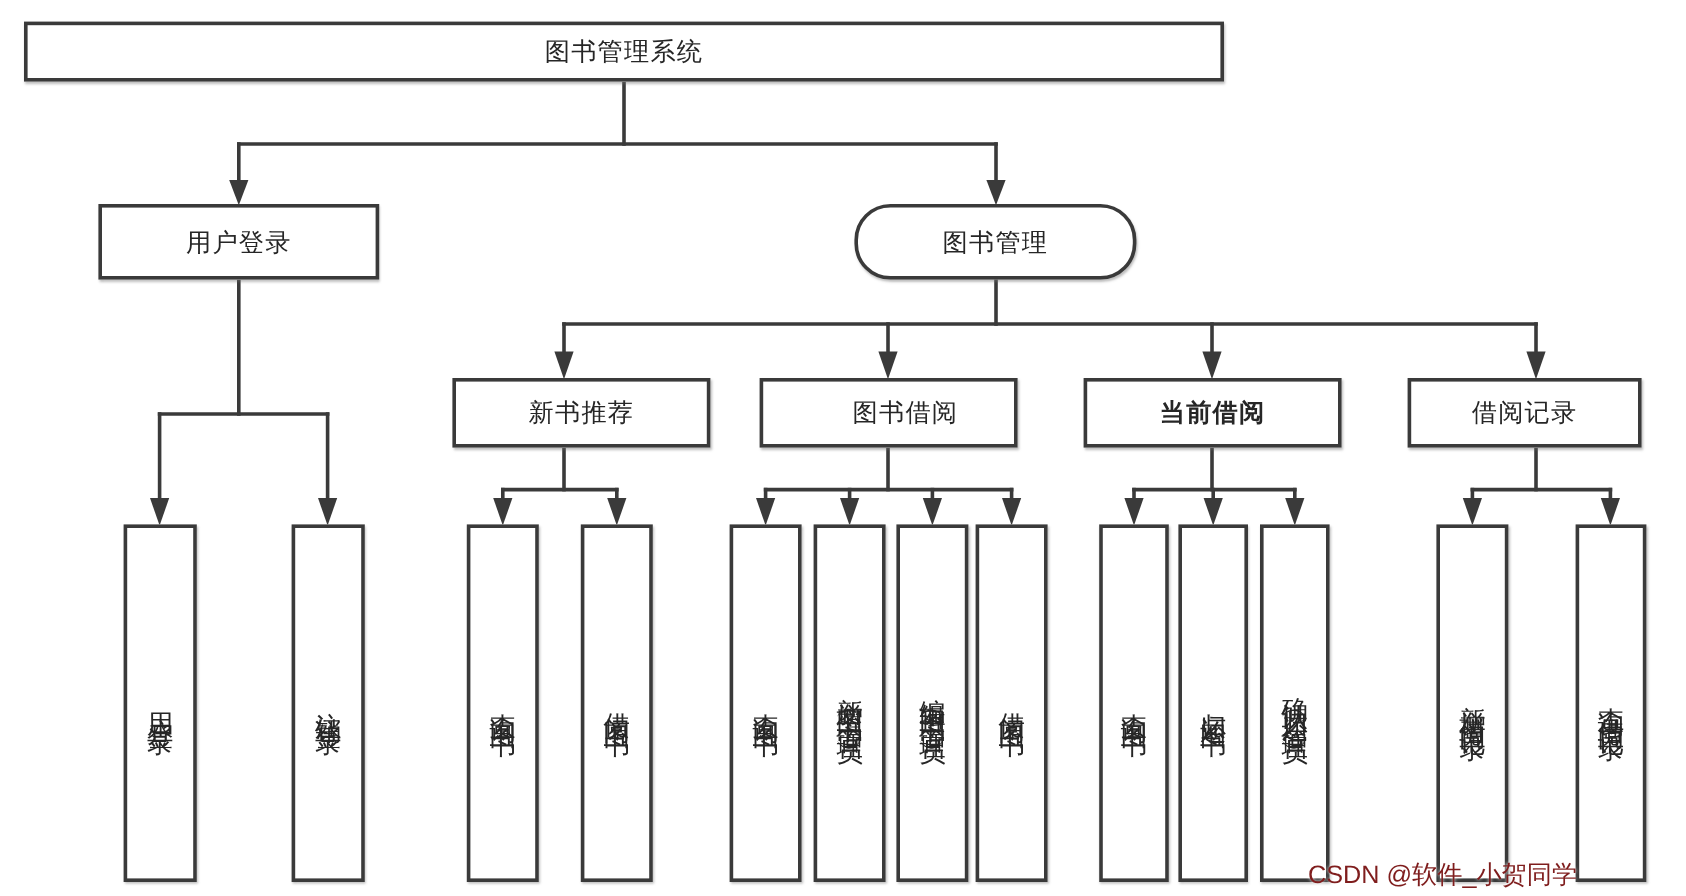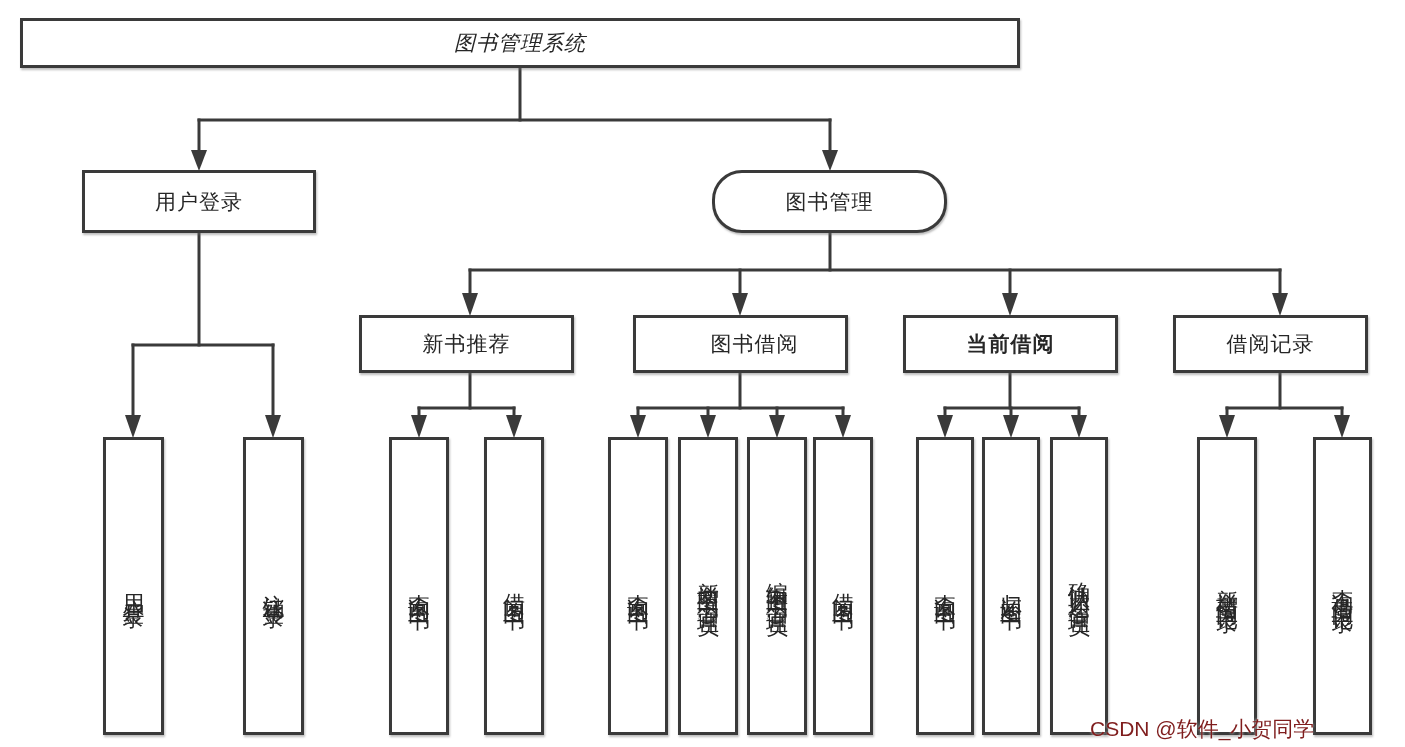--- a/index.html
+++ b/index.html
@@ -13,26 +13,26 @@
     border:3px solid #3a3a3a; box-shadow:1px 2px 2px rgba(110,110,110,0.45);
     display:flex; align-items:center; justify-content:center;
     color:#262626; z-index:1;
   }
   .node .lbl { font-size:21px; letter-spacing:1px; white-space:nowrap; }
   .node .vlbl {
     writing-mode:vertical-rl; text-orientation:mixed;
     font-size:22px; letter-spacing:5px; line-height:1;
   }
   
-  .n-root { left:20px; top:18px; width:1000px; height:50px;font-style:italic; }
+  .n-root { left:20px; top:18px; width:1000px; height:50px; }
   
   .n-login { left:82px;  top:170px; width:234px; height:63px; }
   .n-mgmt  { left:712px; top:170px; width:235px; height:63px;border-radius:30px; }
   
-  .n-sec0 { left:359px;  top:315px; width:215px; height:58px; }
+  .n-sec0 { left:377px;  top:315px; width:215px; height:58px; }
   .n-sec1 { left:633px;  top:315px; width:215px; height:58px;padding-left:28px; }
   .n-sec2 { left:903px;  top:315px; width:215px; height:58px;font-weight:bold; }
   .n-sec3 { left:1173px; top:315px; width:195px; height:58px; }
   
   .leaf { top:437px; height:298px; }
   .n-a1 { left:103px;  width:61px; }
   .n-a2 { left:243px;  width:61px; }
   .n-b1 { left:389px;  width:60px; }
   .n-b2 { left:484px;  width:60px; }
   .n-c1 { left:608px;  width:60px; }

